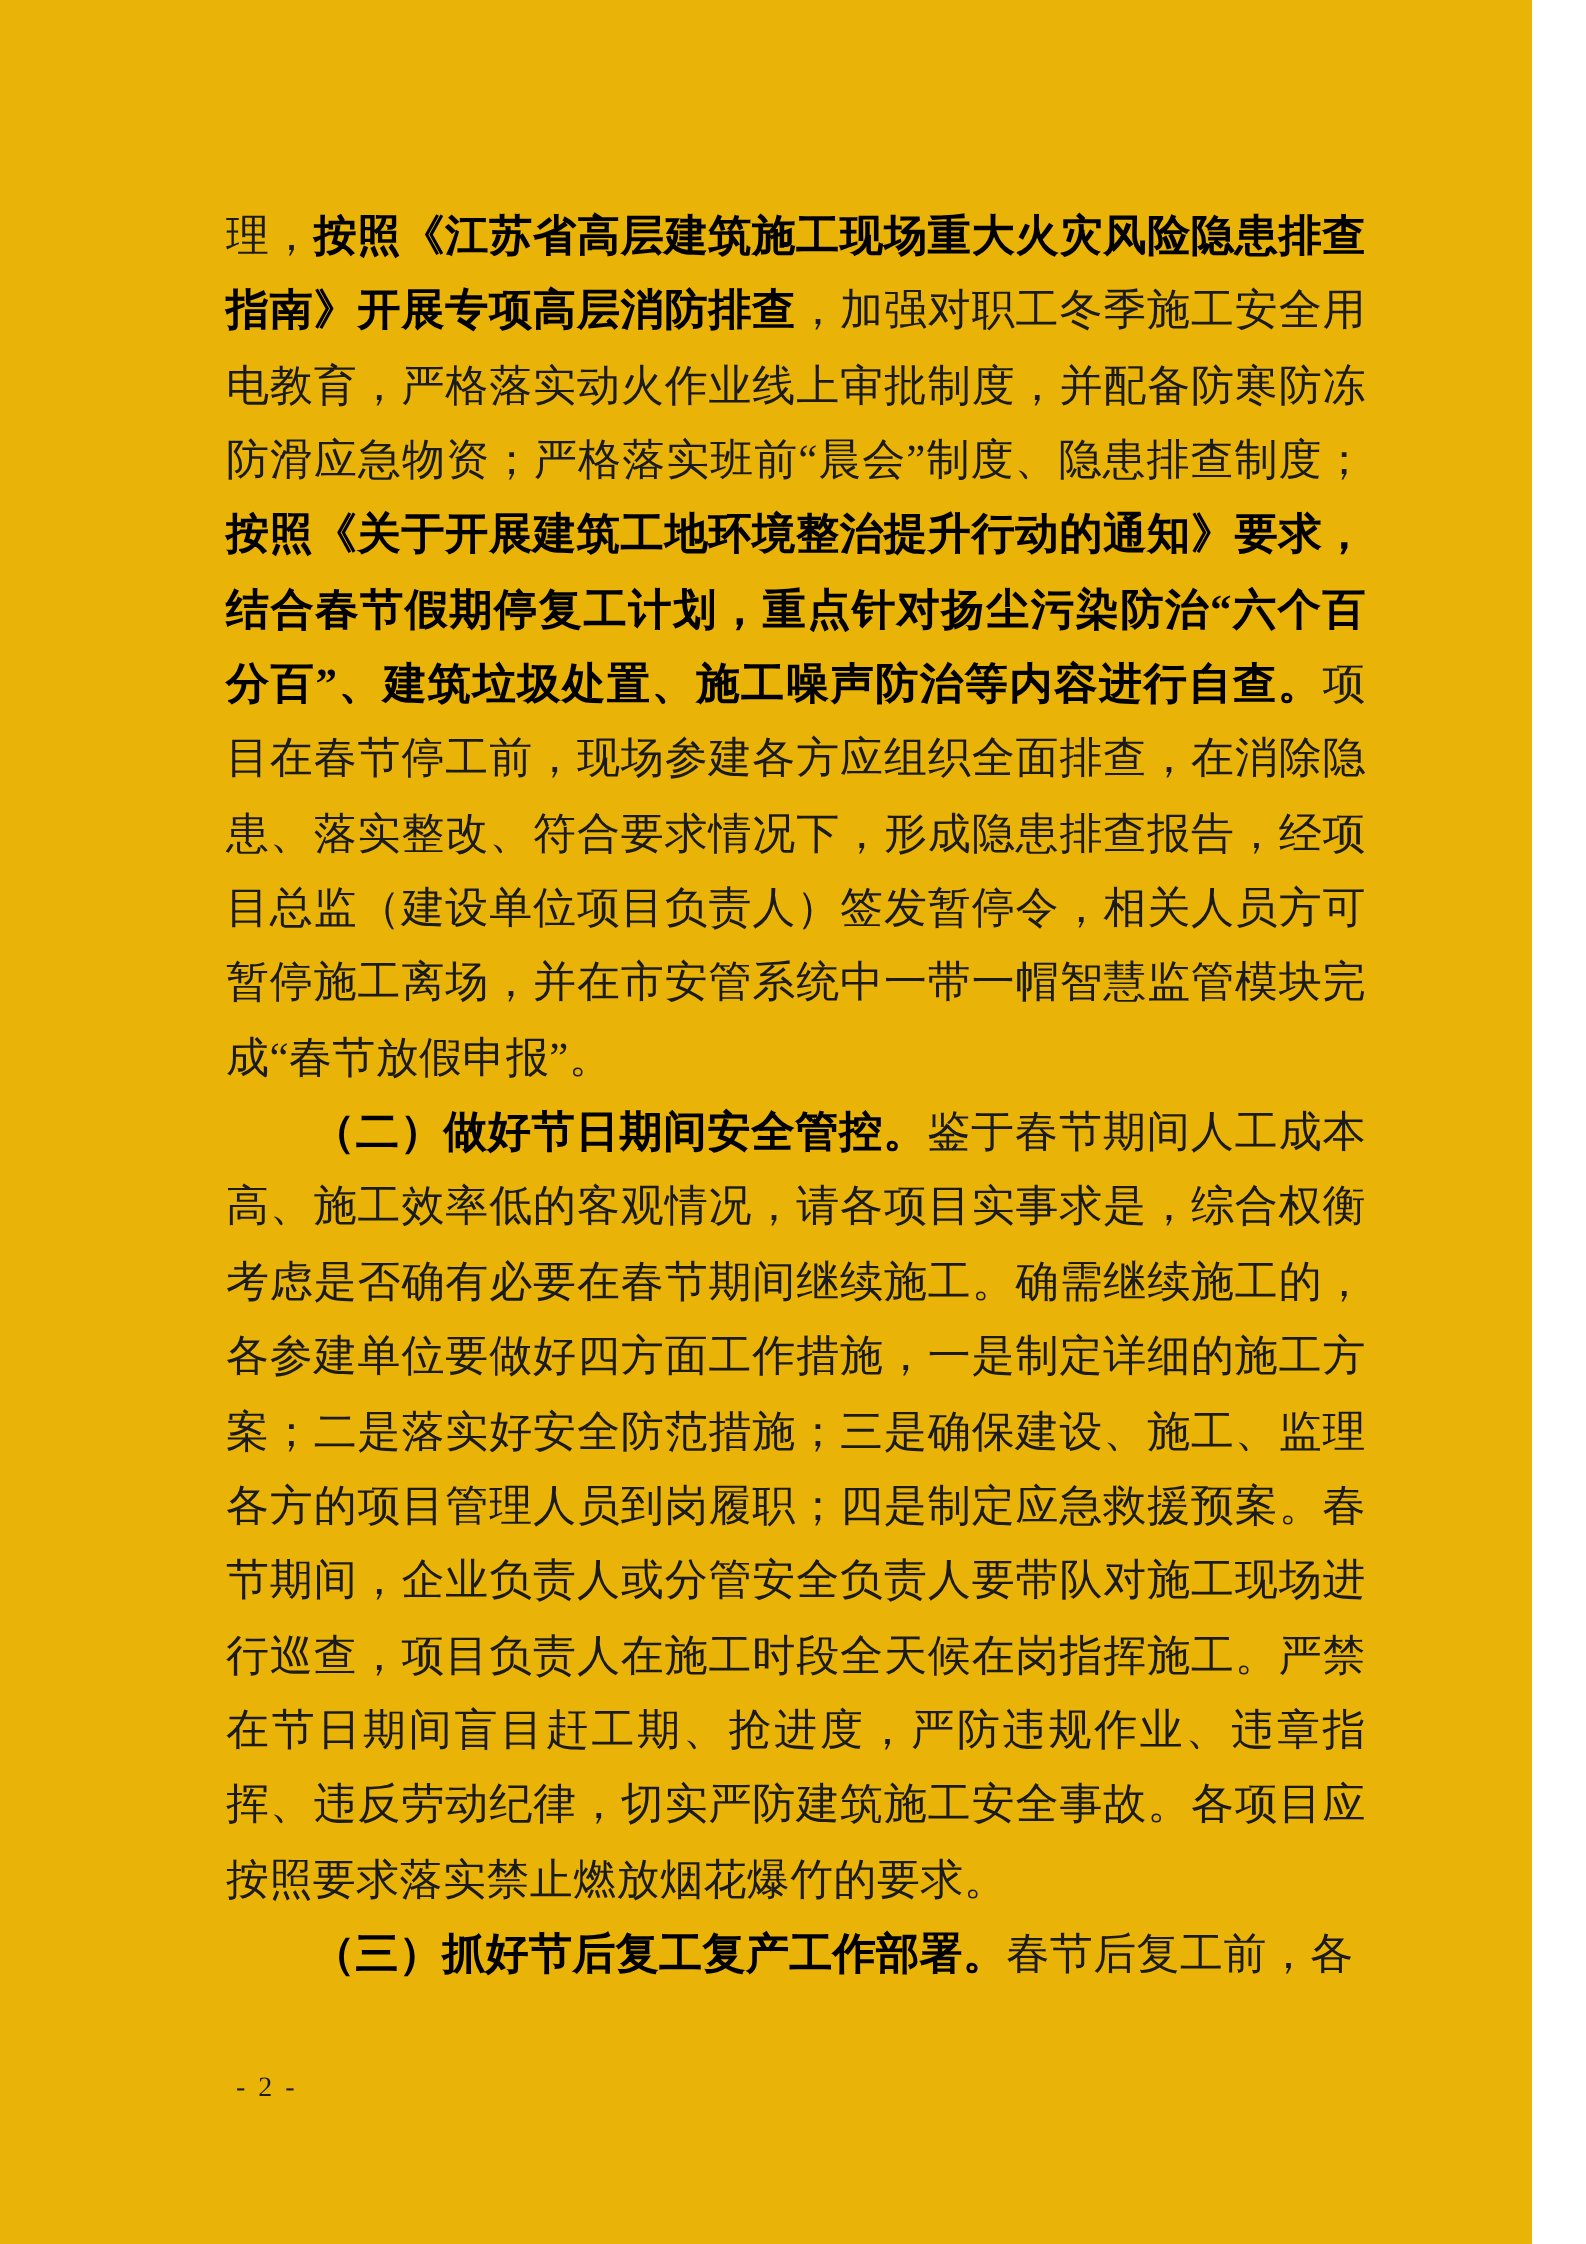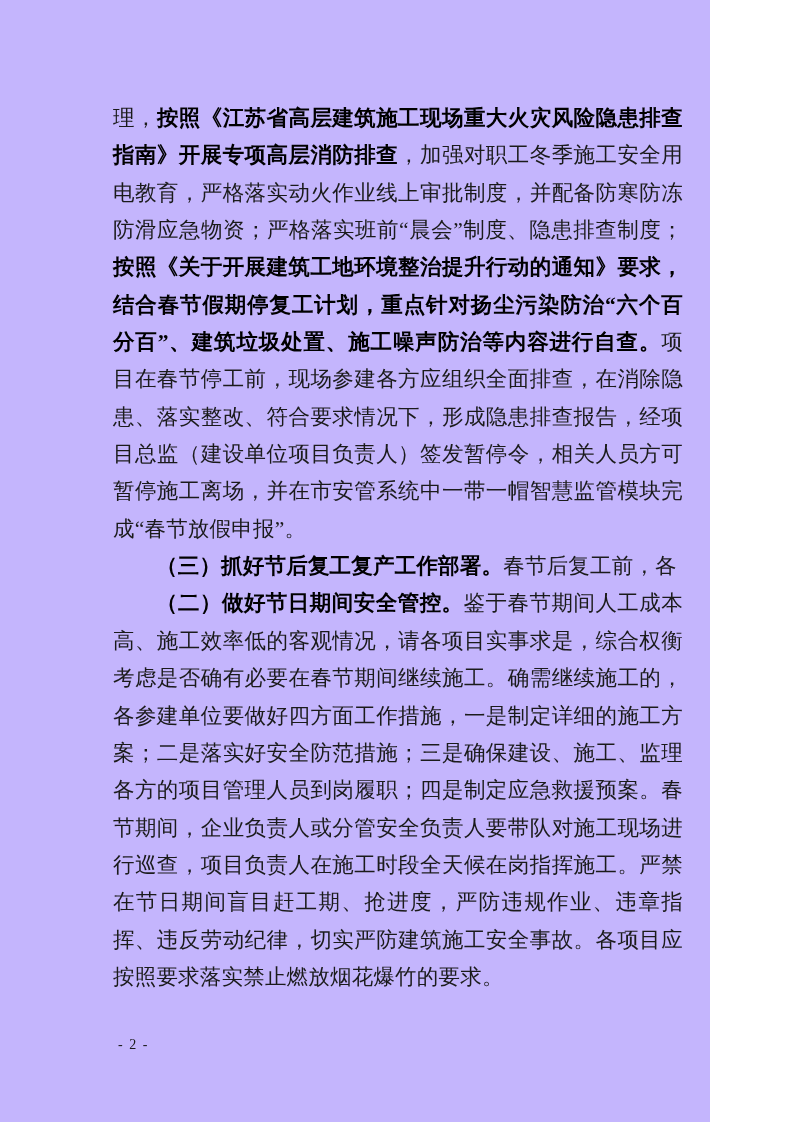--- a/index.html
+++ b/index.html
@@ -2,23 +2,23 @@
 <html lang="zh"><head>
 <meta charset="utf-8">
 <style>
   html, body {
     margin: 0;
     padding: 0;
     background: #ffffff;
   }
   .page {
     position: relative;
-    width: 710px;
+    width: 766px;
     height: 1122px;
-    background: #c4b5fd;
+    background: #eab308;
     overflow: hidden;
     font-family: "Liberation Serif", "DejaVu Serif", serif;
     color: #1b1b1b;
   }
   .doc-body {
     position: absolute;
     left: 113px;
     top: 100px;
     width: 570px;
     font-size: 21.5px;
@@ -50,17 +50,17 @@
     color: #1b1b1b;
     font-family: "Liberation Serif", "DejaVu Serif", serif;
   }
 </style>
 </head>
 <body>
 
 <div class="page">
   <main class="doc-body" id="doc-body">
       <p class="para"><span class="seg">理，</span><span class="seg bold">按照《江苏省高层建筑施工现场重大火灾风险隐患排查指南》开展专项高层消防排查</span><span class="seg">，加强对职工冬季施工安全用电教育，严格落实动火作业线上审批制度，并配备防寒防冻防滑应急物资；严格落实班前“晨会”制度、隐患排查制度；</span><span class="seg bold">按照《关于开展建筑工地环境整治提升行动的通知》要求，结合春节假期停复工计划，重点针对扬尘污染防治“六个百分百”、建筑垃圾处置、施工噪声防治等内容进行自查。</span><span class="seg">项目在春节停工前，现场参建各方应组织全面排查，在消除隐患、落实整改、符合要求情况下，形成隐患排查报告，经项目总监（建设单位项目负责人）签发暂停令，相关人员方可暂停施工离场，并在市安管系统中一带一帽智慧监管模块完成“春节放假申报”。</span></p>
+      <p class="para indent"><span class="seg bold">（二）做好节日期间安全管控。</span><span class="seg">鉴于春节期间人工成本高、施工效率低的客观情况，请各项目实事求是，综合权衡考虑是否确有必要在春节期间继续施工。确需继续施工的，各参建单位要做好四方面工作措施，一是制定详细的施工方案；二是落实好安全防范措施；三是确保建设、施工、监理各方的项目管理人员到岗履职；四是制定应急救援预案。春节期间，企业负责人或分管安全负责人要带队对施工现场进行巡查，项目负责人在施工时段全天候在岗指挥施工。严禁在节日期间盲目赶工期、抢进度，严防违规作业、违章指挥、违反劳动纪律，切实严防建筑施工安全事故。各项目应按照要求落实禁止燃放烟花爆竹的要求。</span></p>
       <p class="para indent"><span class="seg bold">（三）抓好节后复工复产工作部署。</span><span class="seg">春节后复工前，各</span></p>
-      <p class="para indent"><span class="seg bold">（二）做好节日期间安全管控。</span><span class="seg">鉴于春节期间人工成本高、施工效率低的客观情况，请各项目实事求是，综合权衡考虑是否确有必要在春节期间继续施工。确需继续施工的，各参建单位要做好四方面工作措施，一是制定详细的施工方案；二是落实好安全防范措施；三是确保建设、施工、监理各方的项目管理人员到岗履职；四是制定应急救援预案。春节期间，企业负责人或分管安全负责人要带队对施工现场进行巡查，项目负责人在施工时段全天候在岗指挥施工。严禁在节日期间盲目赶工期、抢进度，严防违规作业、违章指挥、违反劳动纪律，切实严防建筑施工安全事故。各项目应按照要求落实禁止燃放烟花爆竹的要求。</span></p>
     </main>
   <div class="page-number">- 2 -</div>
 </div>
 
 </body></html>

